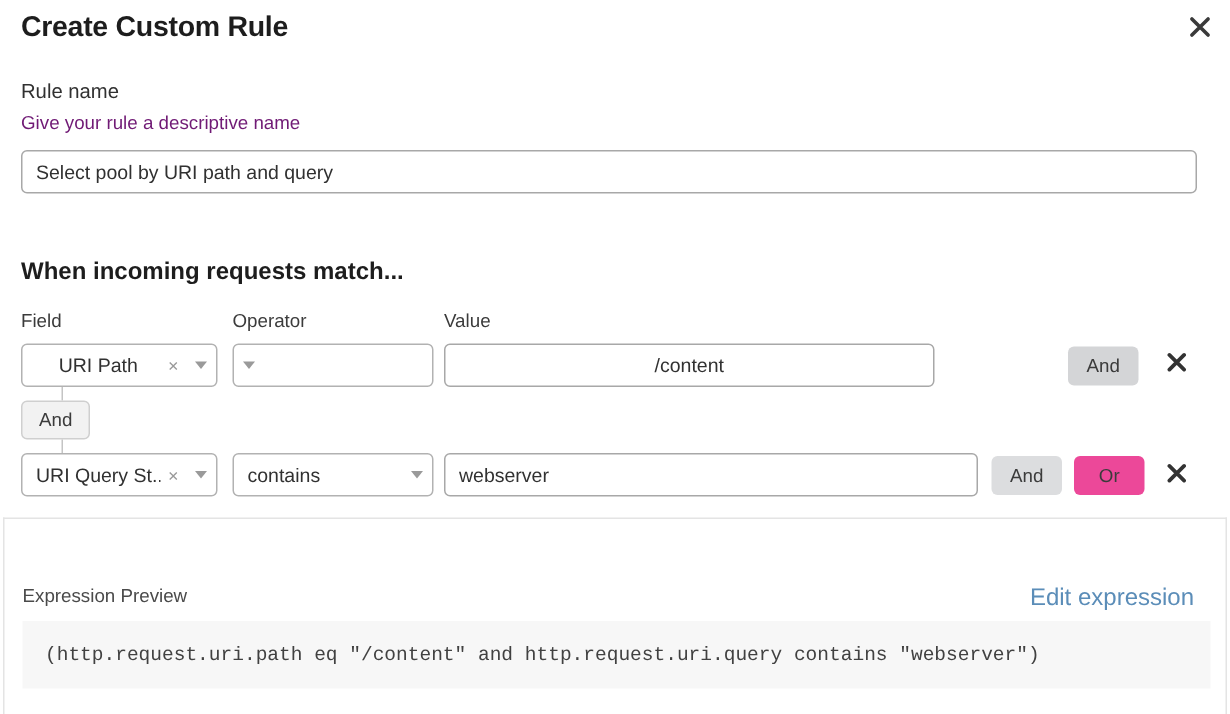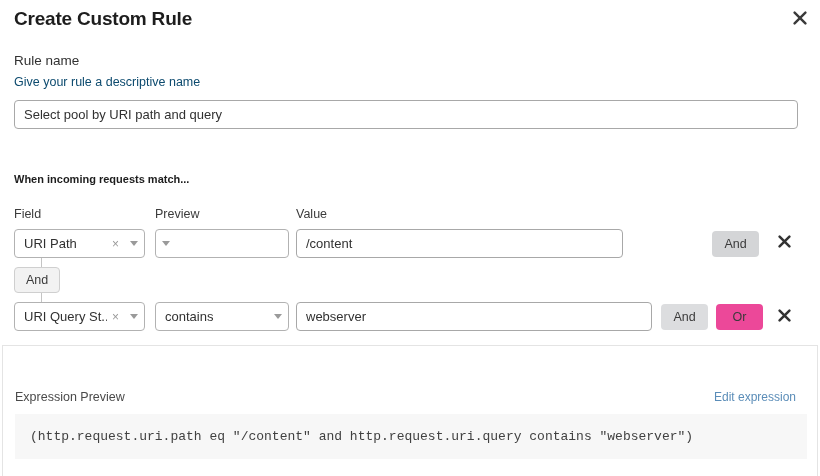--- a/index.html
+++ b/index.html
@@ -35,21 +35,21 @@
 
   
   .field-label {
     position: absolute;
     font-size: 13.5px;
     color: #313131;
   }
   .field-hint {
     position: absolute;
     font-size: 12.5px;
-    color: #0c4a6e;
+    color: #701a75;
   }
   .text-input {
     position: absolute;
     height: 29px;
     border: 1px solid #a8a8a8;
     border-radius: 4px;
     background: #fff;
     font-family: "Liberation Sans", sans-serif;
     font-size: 13px;
     color: #313131;
@@ -57,21 +57,21 @@
     outline: none;
   }
   #rule-name-input {
     left: 14px; top: 100px; width: 784px;
   }
 
   
   .section-heading {
     position: absolute;
     left: 14px; top: 173px;
-    font-size: 11px;
+    font-size: 16px;
     font-weight: bold;
     color: #1d1d1d;
   }
 
   
   .col-label { font-size: 12.5px; color: #3b3b3b; top: 207px; }
   .col-label.c1 { left: 14px; }
   .col-label.c2 { left: 155px; }
   .col-label.c3 { left: 296px; }
 
@@ -109,21 +109,21 @@
     cursor: pointer;
   }
   .caret-tri {
     width: 0; height: 0;
     border-left: 4.5px solid transparent;
     border-right: 4.5px solid transparent;
     border-top: 5px solid #9a9a9a;
   }
 
   
-  .r1 { top: 229px; }
+  .r1 { top: 229px; text-align: center; }
   .r2 { top: 302px; }
   .field-sel  { left: 14px;  width: 131px; }
   .op-sel     { left: 155px; width: 134px; }
   .val-r1     { left: 296px; width: 327px; }
   .val-r2     { left: 296px; width: 356px; }
 
   
   .pill {
     position: absolute;
     height: 26px;
@@ -188,21 +188,21 @@
   }
   .expr-label {
     position: absolute;
     left: 12px; top: 44px;
     font-size: 12.5px;
     color: #4a4a4a;
   }
   .edit-expr-link {
     position: absolute;
     right: 21px; top: 44px;
-    font-size: 12px;
+    font-size: 16px;
     color: #5b8db8;
     text-decoration: none;
     cursor: pointer;
   }
   .expr-code {
     position: absolute;
     left: 12px; top: 68px;
     width: 792px; height: 45px;
     background: #f7f7f7;
     display: flex; align-items: center;
@@ -227,21 +227,21 @@
   </span>
 </button>
 
 <div class="field-label" style="left:14px; top:53px;">Rule name</div>
 <div class="field-hint" style="left:14px; top:75px;">Give your rule a descriptive name</div>
 <input id="rule-name-input" class="text-input" type="text" value="Select pool by URI path and query" style="">
 
 <div class="section-heading">When incoming requests match...</div>
 
 <div class="field-label col-label c1">Field</div>
-<div class="field-label col-label c2">Preview</div>
+<div class="field-label col-label c2">Operator</div>
 <div class="field-label col-label c3">Value</div>
 
 <div class="select-box field-sel r1">
   <span class="sel-text">URI Path</span>
   <span class="sel-clear">×</span>
   <span class="sel-caret">
       <span class="caret-tri"></span>
     </span>
 </div>
 

